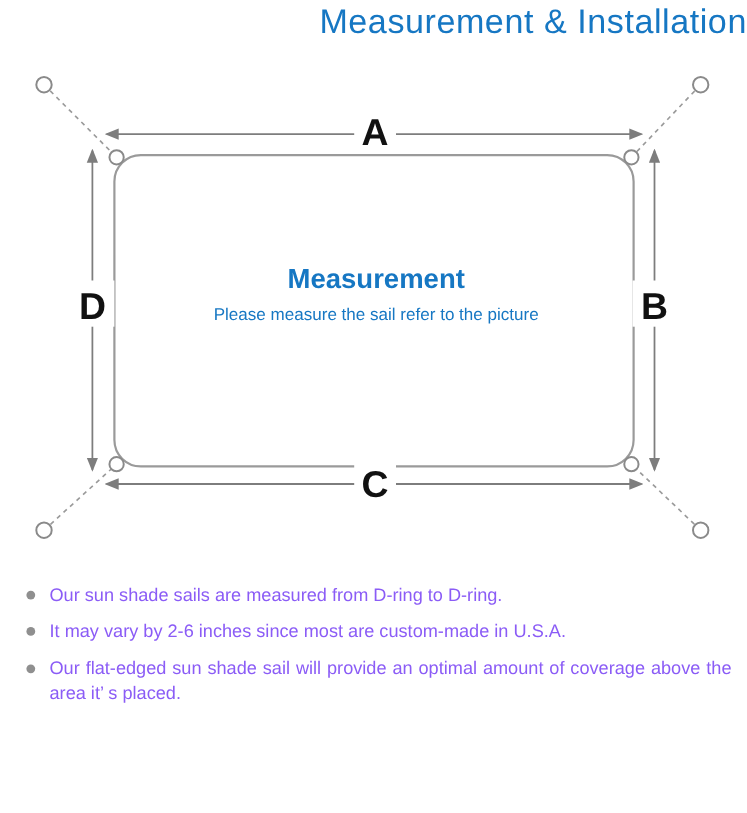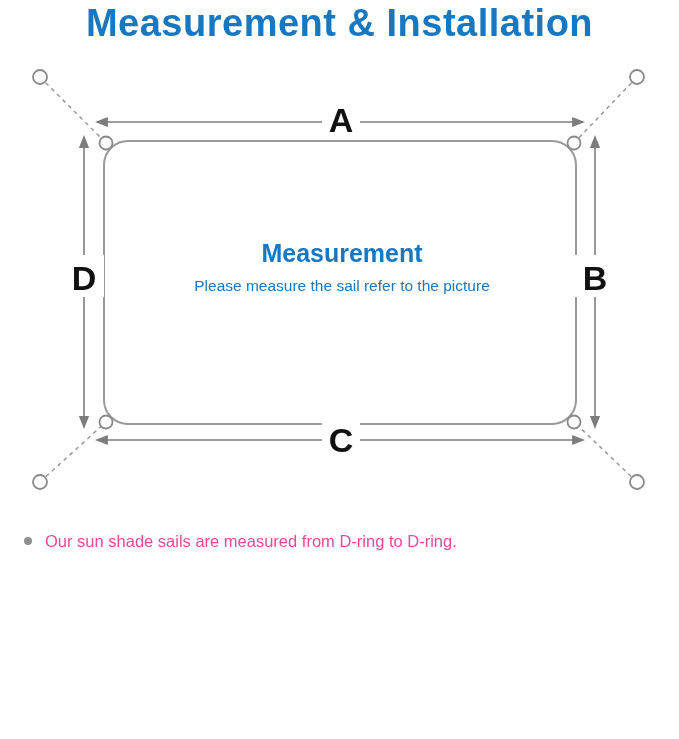--- a/index.html
+++ b/index.html
@@ -5,22 +5,22 @@
   html,body{margin:0;padding:0;background:#ffffff;}
   .page{
     position:relative;
     width:679px;height:739px;
     background:#ffffff;
     font-family:"Liberation Sans", sans-serif;
     overflow:hidden;
   }
   .title{
     position:absolute;top:2px;left:0;width:679px;
-    text-align:center;
-    font-size:38px;font-weight:700;
+    text-align:right;
+    font-size:31px;font-weight:400;
     color:#1677c3;
     letter-spacing:0.5px;
   }
   .diagram-svg{
     position:absolute;top:55px;left:0;
     width:679px;height:470px;
   }
   .sail-line{stroke:#9a9a9a;stroke-width:2;fill:#ffffff;}
   .tension-line{stroke:#9a9a9a;stroke-width:1.5;stroke-dasharray:4 4;}
   .ring{fill:#ffffff;stroke:#8a8a8a;stroke-width:1.8;}
@@ -41,21 +41,21 @@
     font-size:15.5px;fill:#1677c3;
     text-anchor:middle;
   }
   .notes{
     position:absolute;top:530px;left:24px;right:14px;
     margin:0;padding:0;list-style:none;
   }
   .notes li{
     display:flex;align-items:flex-start;
     margin-bottom:11px;
-    color:#ec4899;
+    color:#8b5cf6;
     font-size:16.5px;line-height:1.35;
   }
   .bullet{
     flex:0 0 auto;
     width:8px;height:8px;border-radius:50%;
     background:#8f8f8f;
     margin:7px 13px 0 0;
   }
   .note-text{flex:1 1 auto;text-align:justify;}
 </style>
@@ -107,15 +107,23 @@
 
     <text class="center-title" x="342" y="207">Measurement</text>
     <text class="center-sub" x="342" y="236">Please measure the sail refer to the picture</text>
   </svg>
 
   <ul class="notes">
     <li>
       <span class="bullet"></span>
       <span class="note-text">Our sun shade sails are measured from D-ring to D-ring.</span>
     </li>
+    <li>
+      <span class="bullet"></span>
+      <span class="note-text">It may vary by 2-6 inches since most are custom-made in U.S.A.</span>
+    </li>
+    <li>
+      <span class="bullet"></span>
+      <span class="note-text">Our flat-edged sun shade sail will provide an optimal amount of coverage above the area it’ s placed.</span>
+    </li>
   </ul>
 
 </div>
 
 </body></html>

